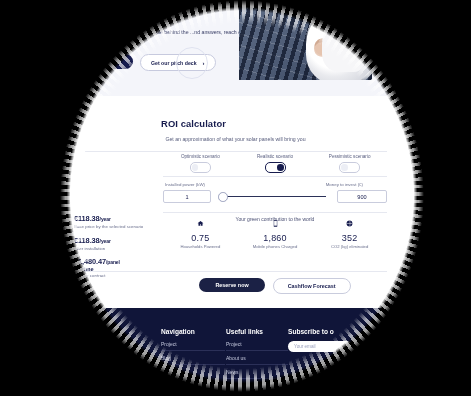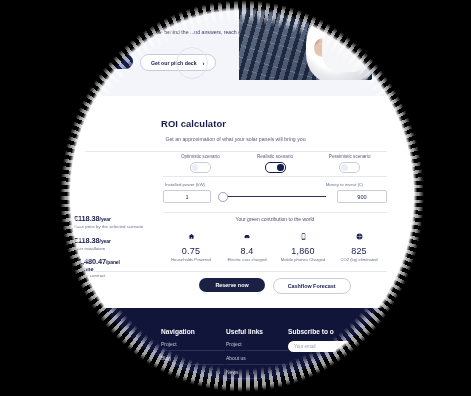--- a/index.html
+++ b/index.html
@@ -92,21 +92,21 @@
   .lb-l{left:2px;top:0;}
   .ib-l{left:0;top:8px;width:46px;}
   .lb-r{right:24px;top:0;}
   .ib-r{right:0;top:8px;width:48px;}
   .slider{position:absolute;left:55px;top:13.5px;width:108px;height:2px;}
   .slider .track{position:absolute;left:6px;top:.4px;width:102px;height:1.2px;background:#2b3158;}
   .slider .thumb{position:absolute;left:0;top:-3.2px;width:7.6px;height:7.6px;border-radius:50%;background:#fff;border:.9px solid #9aa0bd;}
 
   
   .green-title{position:absolute;left:163px;top:120px;width:224px;text-align:center;font-size:5px;color:#4a4f73;}
-  .stats{position:absolute;left:163px;top:131px;width:224px;display:flex;}
+  .stats{position:absolute;left:163px;top:118px;width:224px;display:flex;}
   .st{flex:1;display:flex;flex-direction:column;align-items:center;}
   .st-icon{color:#171c4e;line-height:1;margin-bottom:3px;}
   .st-val{font-size:9px;color:#171c4e;letter-spacing:.2px;}
   .st-cap{font-size:4.2px;color:#6a6f8d;text-align:center;line-height:5.2px;margin-top:1px;}
 
   .actions{position:absolute;left:163px;top:182px;width:224px;display:flex;justify-content:center;gap:8px;}
   .btn-dark{height:14px;padding:0 16px;border-radius:8px;background:#1b2145;color:#fff;font-size:5.4px;font-weight:bold;display:flex;align-items:center;}
   .btn-out{height:14px;padding:0 14px;border-radius:8px;border:.8px solid #c9ccdd;background:#fff;color:#171c4e;font-size:5.4px;font-weight:bold;display:flex;align-items:center;}
 
   
@@ -217,45 +217,36 @@
             <span class="st-icon">
               <svg width="7" height="7" viewBox="0 0 24 24" fill="currentColor">
                   <path d="M12 3 2 11h3v9h6v-6h2v6h6v-9h3L12 3z"></path>
                 </svg>
             </span>
             <div class="st-val">0.75</div>
             <div class="st-cap">Households Powered</div>
           </div>
           <div class="st">
             <span class="st-icon">
-              <svg width="8" height="7" viewBox="0 0 24 24" fill="currentColor">
-                  <path d="M5 11l1.5-4h11L19 11h1a1 1 0 011 1v4h-3a2 2 0 11-4 0h-4a2 2 0 11-4 0H3v-4a1 1 0 011-1h1z"></path>
-                </svg>
-            </span>
-            <div class="st-val">8.4</div>
-            <div class="st-cap">Electric cars charged</div>
-          </div>
-          <div class="st">
-            <span class="st-icon">
               <svg width="5" height="7" viewBox="0 0 14 24" fill="currentColor">
                   <rect x="1" y="1" width="12" height="22" rx="2"></rect>
                   <rect x="2.4" y="3.4" width="9.2" height="16" fill="#fff"></rect>
                 </svg>
             </span>
             <div class="st-val">1,860</div>
             <div class="st-cap">Mobile phones Charged</div>
           </div>
           <div class="st">
             <span class="st-icon">
               <svg width="7" height="7" viewBox="0 0 24 24" fill="currentColor">
                   <circle cx="12" cy="12" r="10"></circle>
                   <path d="M12 2c2.5 3 2.5 17 0 20M2 12h20" stroke="#fff" stroke-width="1.6" fill="none"></path>
                 </svg>
             </span>
-            <div class="st-val">825</div>
+            <div class="st-val">352</div>
             <div class="st-cap">CO2 (kg) eliminated</div>
           </div>
         </div>
 
         <div class="rule r4"></div>
 
         <div class="actions">
           <div class="btn-dark">Reserve now</div>
           <div class="btn-out">Cashflow Forecast</div>
         </div>

